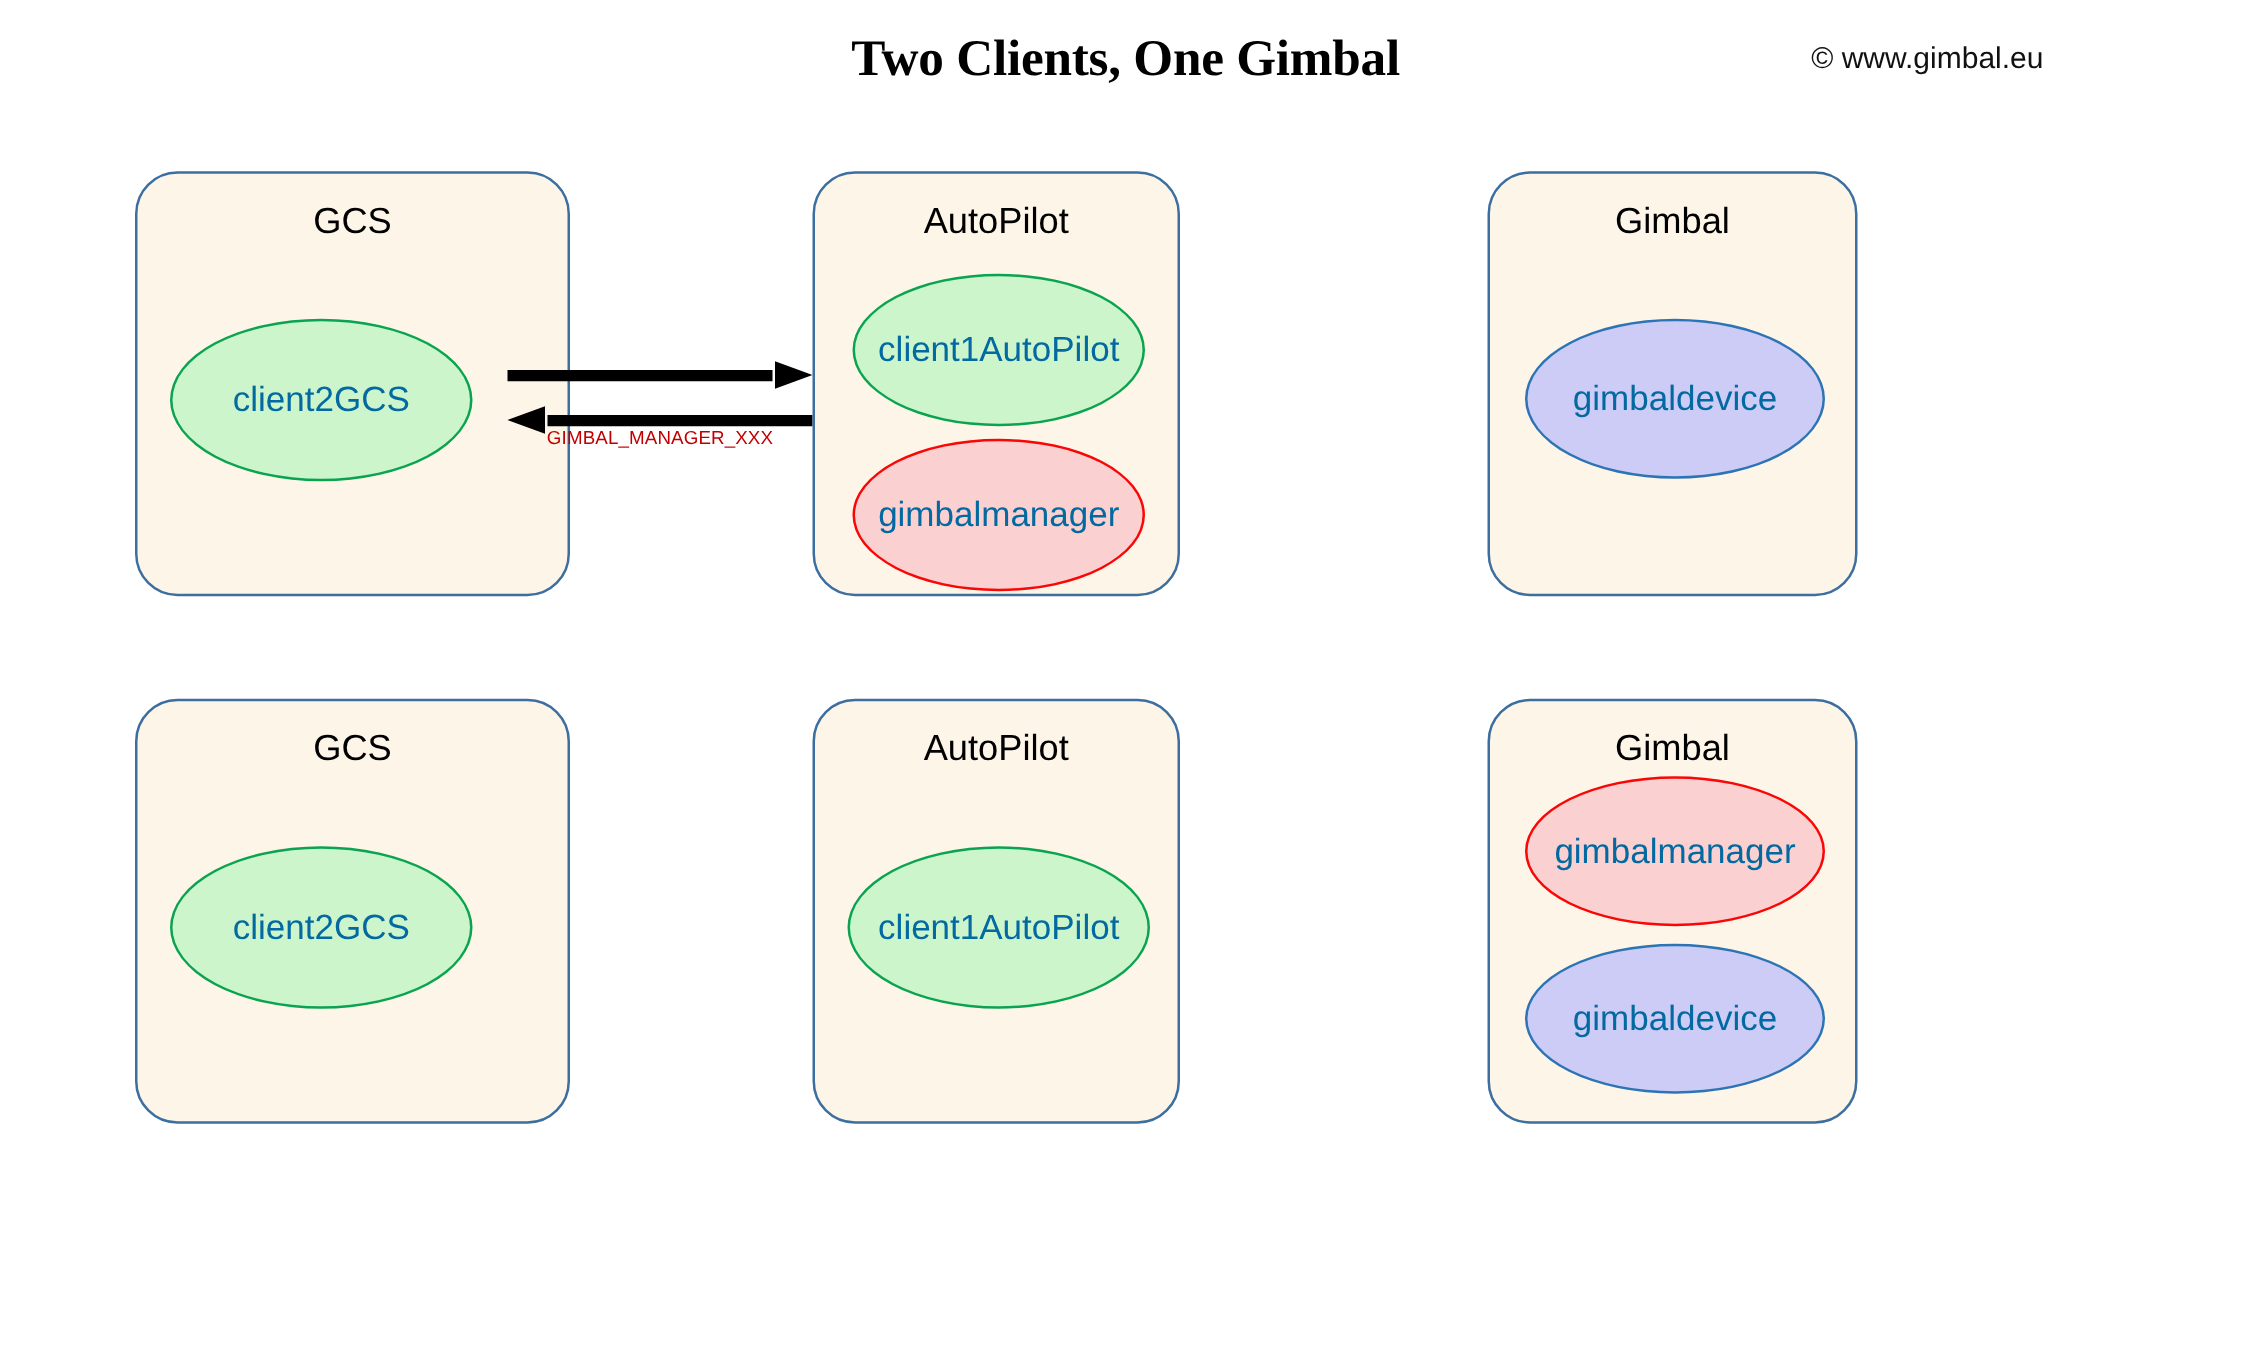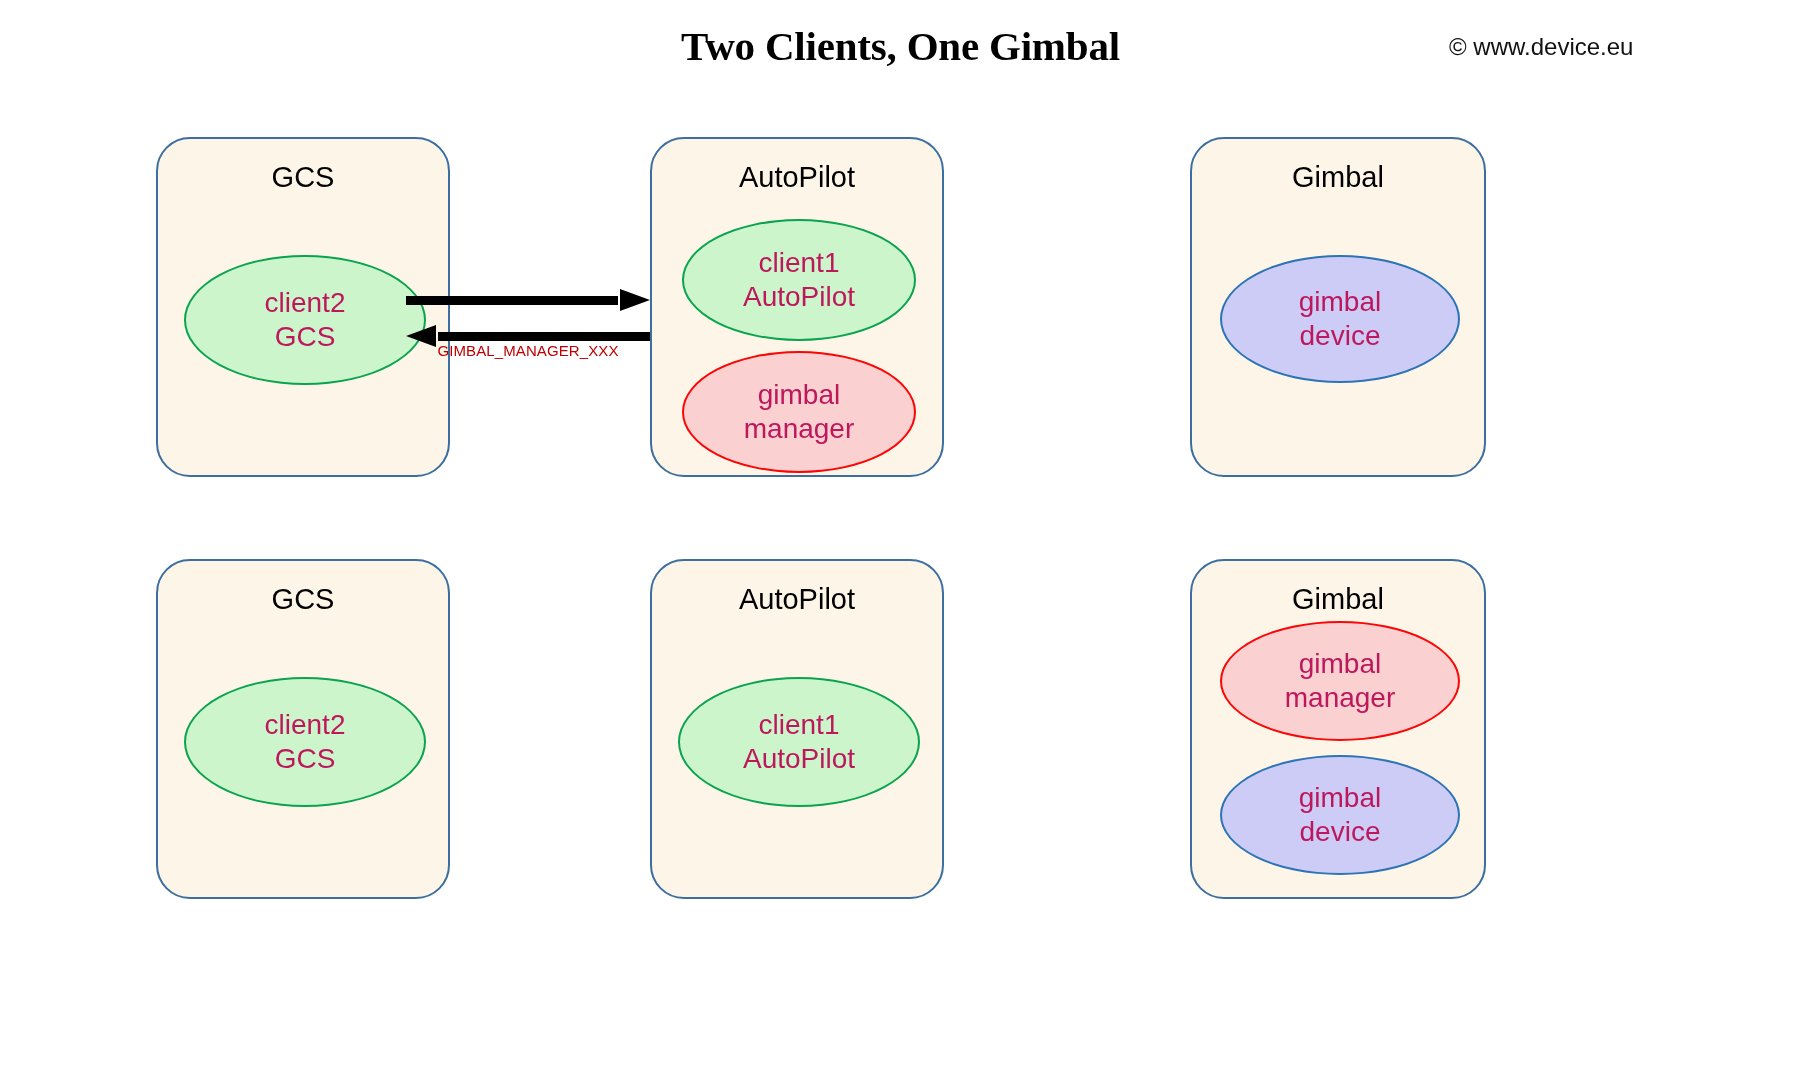--- a/index.html
+++ b/index.html
@@ -51,48 +51,48 @@
 
   
   .node-box {
     position: absolute;
     box-sizing: border-box;
     background: #fdf6e8;
     border: 2.5px solid #3c6e9f;
     border-radius: 34px;
     height: 340px;
   }
-  .box-gcs      { left: 108px;  width: 294px; margin-left: 48px; }
+  .box-gcs      { left: 108px;  width: 348px; }
   .box-autopilot{ left: 650px;  width: 294px; padding-left: 28px; }
   .box-gimbal   { left: 1190px; width: 296px; }
 
   .box-title {
     position: absolute;
     left: 0;
     top: 22px;
     width: 100%;
     text-align: center;
     font-size: 29px;
     color: #000000;
     white-space: nowrap;
   }
 
   
   .ellipse {
     position: absolute;
     box-sizing: border-box;
     border-radius: 50%;
     display: flex;
-    flex-direction: column;
+    flex-direction: row;
     align-items: center;
     justify-content: center;
     text-align: center;
     line-height: 1.22;
     font-size: 28px;
-    color: #be185d;
+    color: #0369a1;
   }
   .ellipse .ln { display: block; white-space: nowrap; }
 
   .ell-green {
     background: #ccf5cc;
     border: 2.2px solid #0aa34f;
   }
   .ell-red {
     background: #fbd0d0;
     border: 2.2px solid #fb0606;
@@ -168,21 +168,21 @@
     letter-spacing: 0.1px;
     color: #c00000;
     white-space: nowrap;
   }
 </style>
 </head>
 <body>
 
 <div class="page-title">Two Clients, One Gimbal</div>
 
-<div class="copyright">© www.device.eu</div>
+<div class="copyright">© www.gimbal.eu</div>
 
 <div class="row row-1">
 
   <div class="node-box box-gcs">
     <div class="box-title">GCS</div>
     <div class="ellipse ell-green e-r1-gcs">
       <span class="ln">client2</span>
       <span class="ln">GCS</span>
     </div>
   </div>

